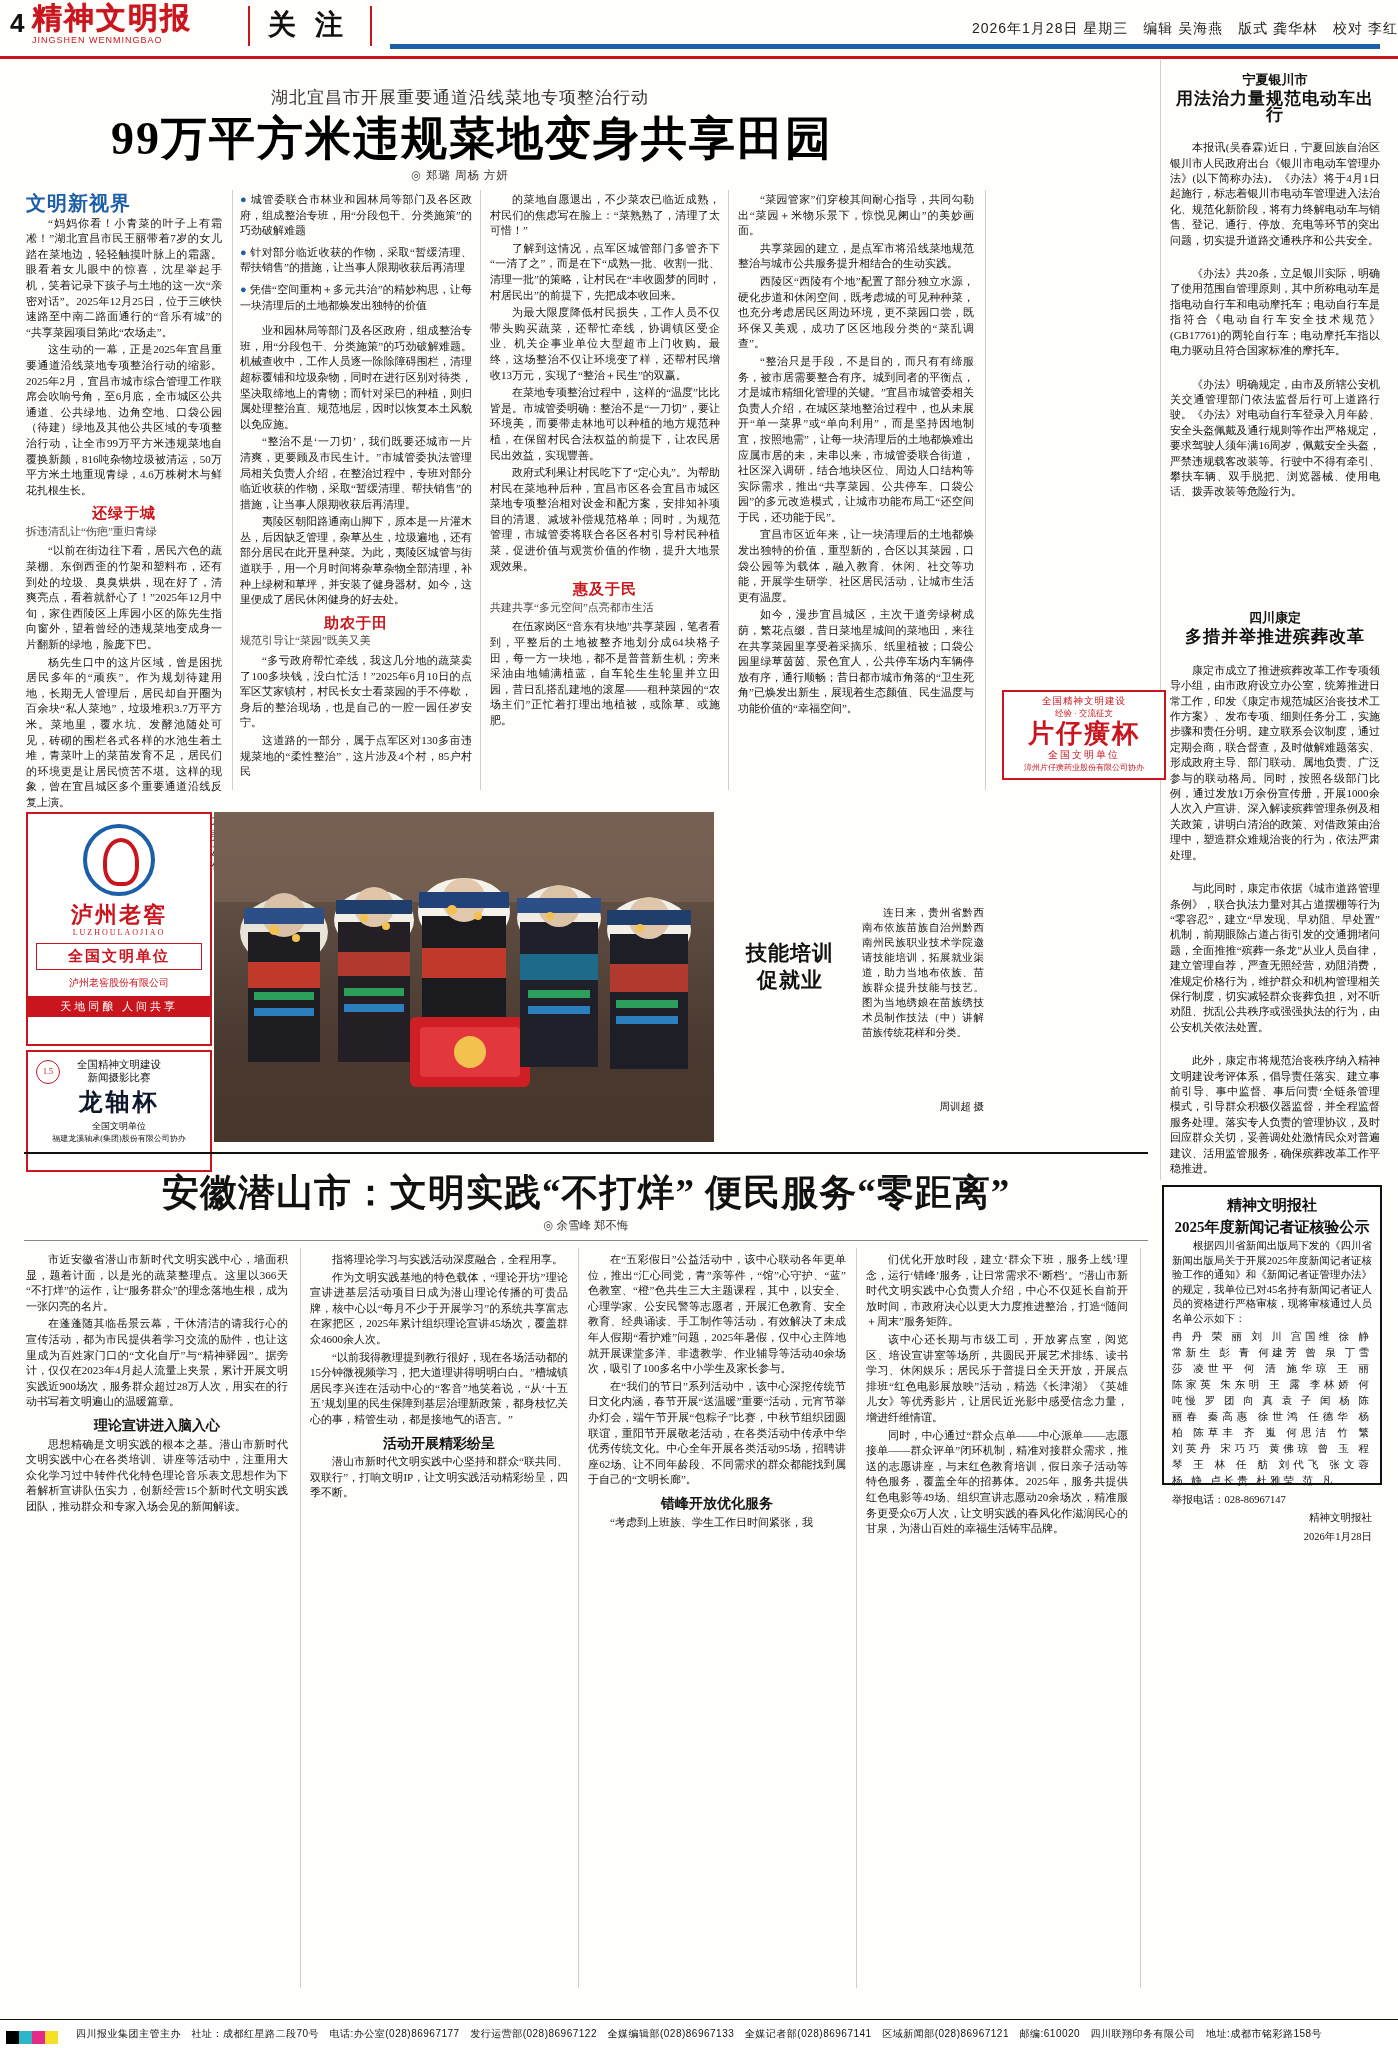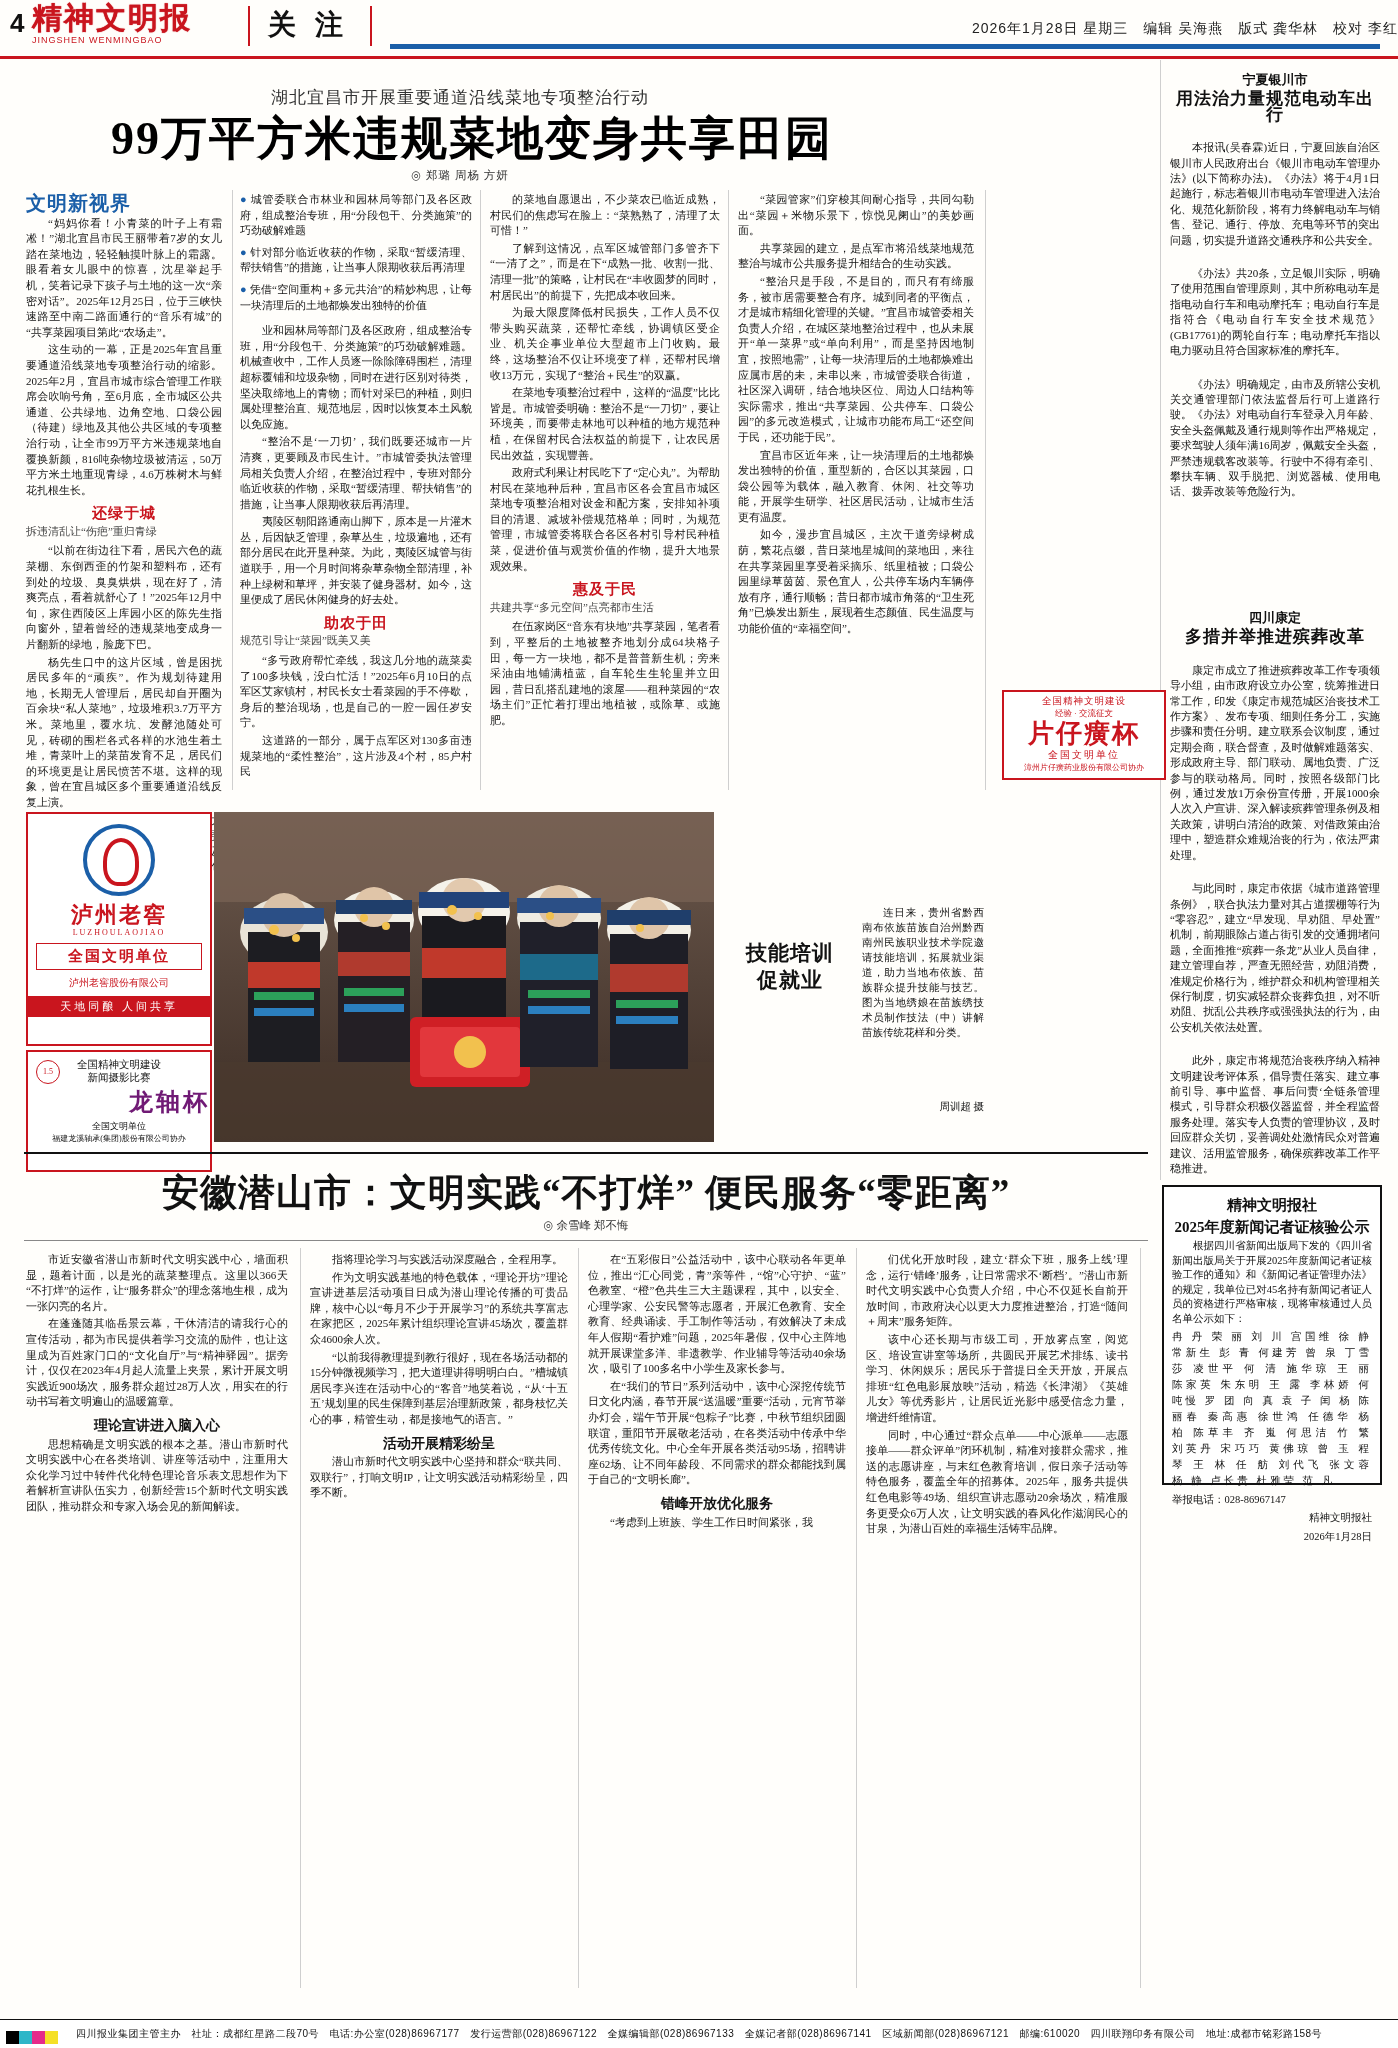--- a/index.html
+++ b/index.html
@@ -121,21 +121,21 @@
   .ad-en{font-size:8px;color:#c9151e;letter-spacing:2px;margin-top:-2px;}
   .ad-banner{
     margin:6px 8px;border:1.5px solid #c9151e;font-size:15px;font-weight:bold;
     color:#c9151e;padding:3px 0;letter-spacing:2px;
   }
   .ad-sub{font-size:10px;color:#c9151e;margin-top:2px;}
   .ad-foot{
     margin-top:6px;background:#c9151e;color:#fff;font-size:11px;padding:3px 0;letter-spacing:3px;
   }
   .ad2-top{font-size:10.5px;color:#111;margin-top:6px;line-height:13px;}
-  .ad2-big{font-size:24px;font-weight:bold;color:#701a75;letter-spacing:3px;margin-top:2px;text-align:right;}
+  .ad2-big{font-size:24px;font-weight:bold;color:#0f172a;letter-spacing:3px;margin-top:2px;}
   .ad2-sub{font-size:9px;color:#111;margin-top:2px;}
   .ad2-small{font-size:8px;color:#111;}
   .seal{
     position:absolute;left:8px;top:8px;width:22px;height:22px;border:1.5px solid #c9151e;
     border-radius:50%;color:#c9151e;font-size:8px;line-height:22px;
   }
 
   
   .photo{
     position:absolute;left:214px;top:812px;width:500px;height:330px;overflow:hidden;
@@ -247,20 +247,21 @@
     <p>在菜地专项整治过程中，这样的“温度”比比皆是。市城管委明确：整治不是“一刀切”，要让环境美，而要带走林地可以种植的地方规范种植，在保留村民合法权益的前提下，让农民居民出效益，实现豐善。</p>
     <p>政府式利果让村民吃下了“定心丸”。为帮助村民在菜地种后种，宜昌市区各会宜昌市城区菜地专项整治相对设金和配方案，安排知补项目的清退、减坡补偿规范格单；同时，为规范管理，市城管委将联合各区各村引导村民种植菜，促进价值与观赏价值的作物，提升大地景观效果。</p>
     <div class="sec-label">惠及于民</div>
     <div class="sec-sub">共建共享“多元空间”点亮都市生活</div>
     <p>在伍家岗区“音东有块地”共享菜园，笔者看到，平整后的土地被整齐地划分成64块格子田，每一方一块地，都不是普普新生机；旁来采油由地铺满植蓝，自车轮生生轮里并立田园，昔日乱搭乱建地的滚屋——租种菜园的“农场主们”正忙着打理出地植被，或除草、或施肥。</p>
   </div>
 
   <div class="col" style="left:738px;top:192px;width:236px;">
     <p>“菜园管家”们穿梭其间耐心指导，共同勾勒出“菜园＋米物乐景下，惊悦见阑山”的美妙画面。</p>
     <p>共享菜园的建立，是点军市将沿线菜地规范整治与城市公共服务提升相结合的生动实践。</p>
+    <p>西陵区“西陵有个地”配置了部分独立水源，硬化步道和休闲空间，既考虑城的可见种种菜，也充分考虑居民区周边环境，更不菜园口尝，既环保又美观，成功了区区地段分类的“菜乱调查”。</p>
     <p>“整治只是手段，不是目的，而只有有缔服务，被市居需要整合有序。城到同者的平衡点，才是城市精细化管理的关键。”宜昌市城管委相关负责人介绍，在城区菜地整治过程中，也从未展开“单一菜界”或“单向利用”，而是坚持因地制宜，按照地需”，让每一块清理后的土地都焕难出应属市居的未，未串以来，市城管委联合街道，社区深入调研，结合地块区位、周边人口结构等实际需求，推出“共享菜园、公共停车、口袋公园”的多元改造模式，让城市功能布局工“还空间于民，还功能于民”。</p>
     <p>宜昌市区近年来，让一块清理后的土地都焕发出独特的价值，重型新的，合区以其菜园，口袋公园等为载体，融入教育、休闲、社交等功能，开展学生研学、社区居民活动，让城市生活更有温度。</p>
     <p>如今，漫步宜昌城区，主次干道旁绿树成荫，繁花点缀，昔日菜地星城间的菜地田，来往在共享菜园里享受着采摘乐、纸里植被；口袋公园里绿草茵茵、景色宜人，公共停车场内车辆停放有序，通行顺畅；昔日都市城市角落的“卫生死角”已焕发出新生，展现着生态颜值、民生温度与功能价值的“幸福空间”。</p>
   </div>
 
   <div class="stamp">
     <div class="l1">全国精神文明建设</div>
     <div class="l2">经验 · 交流征文</div>
     <div class="big">片仔癀杯</div>
     <div class="l3">全国文明单位</div>

